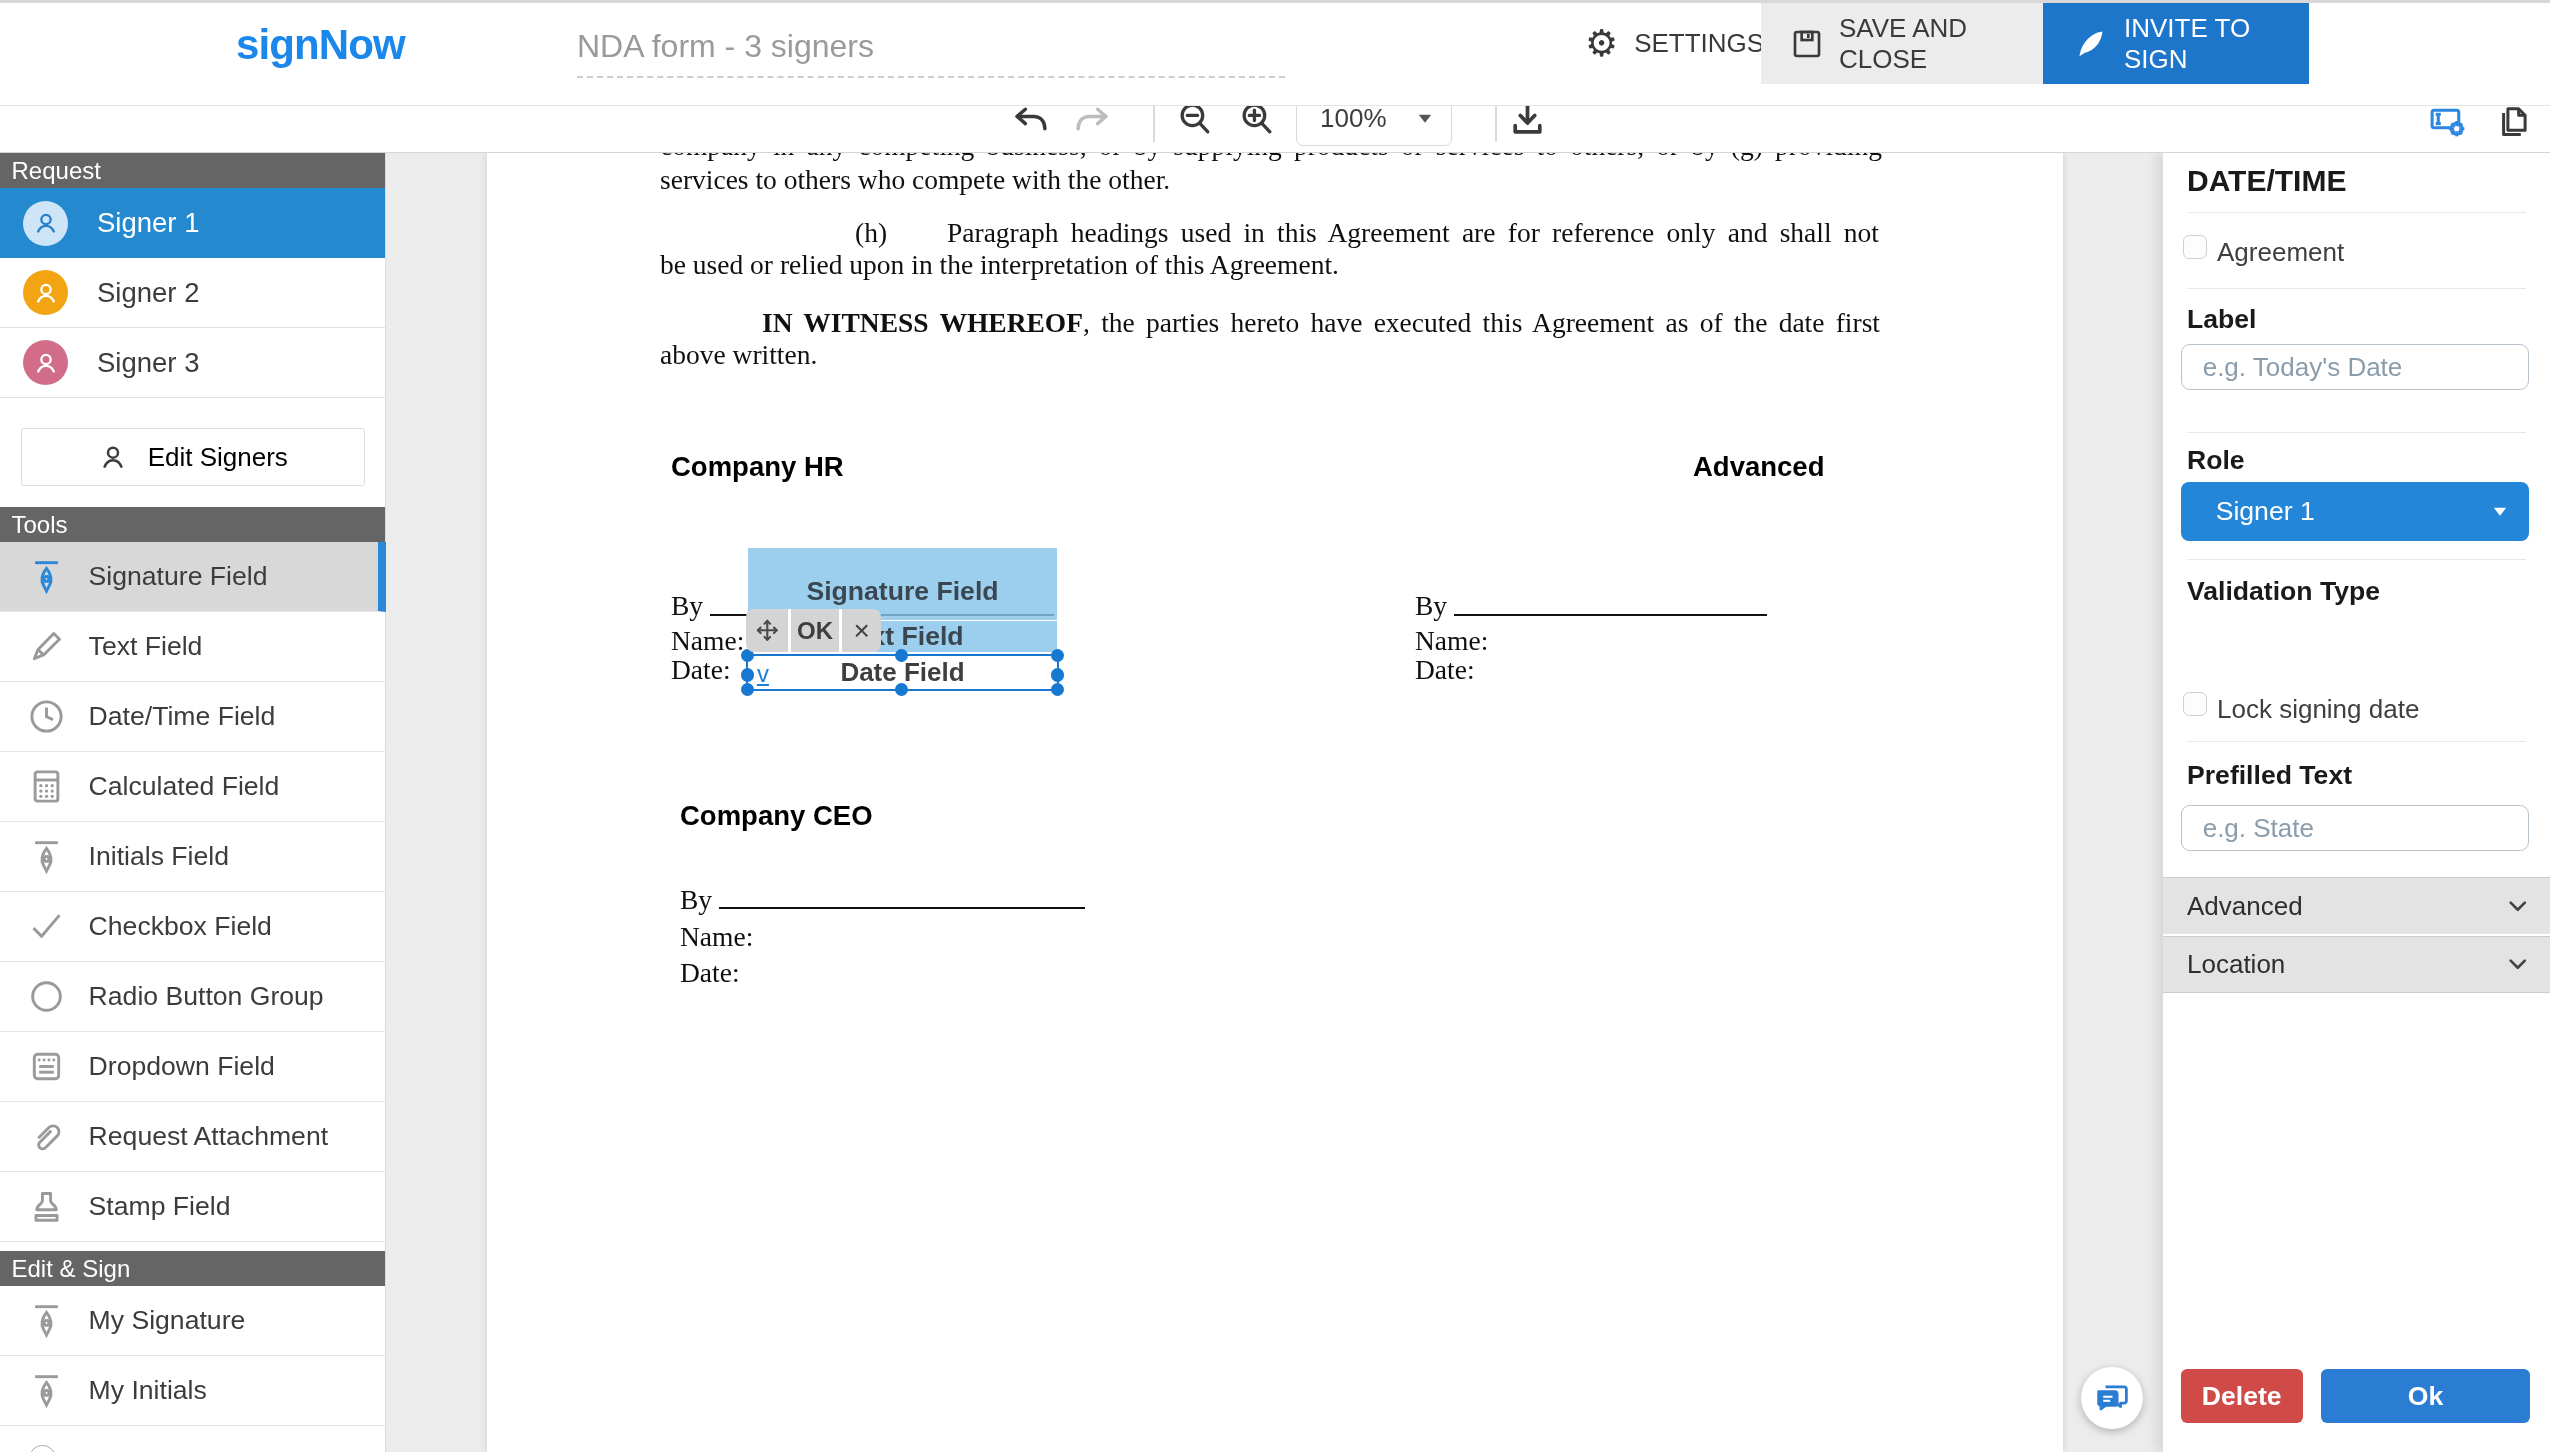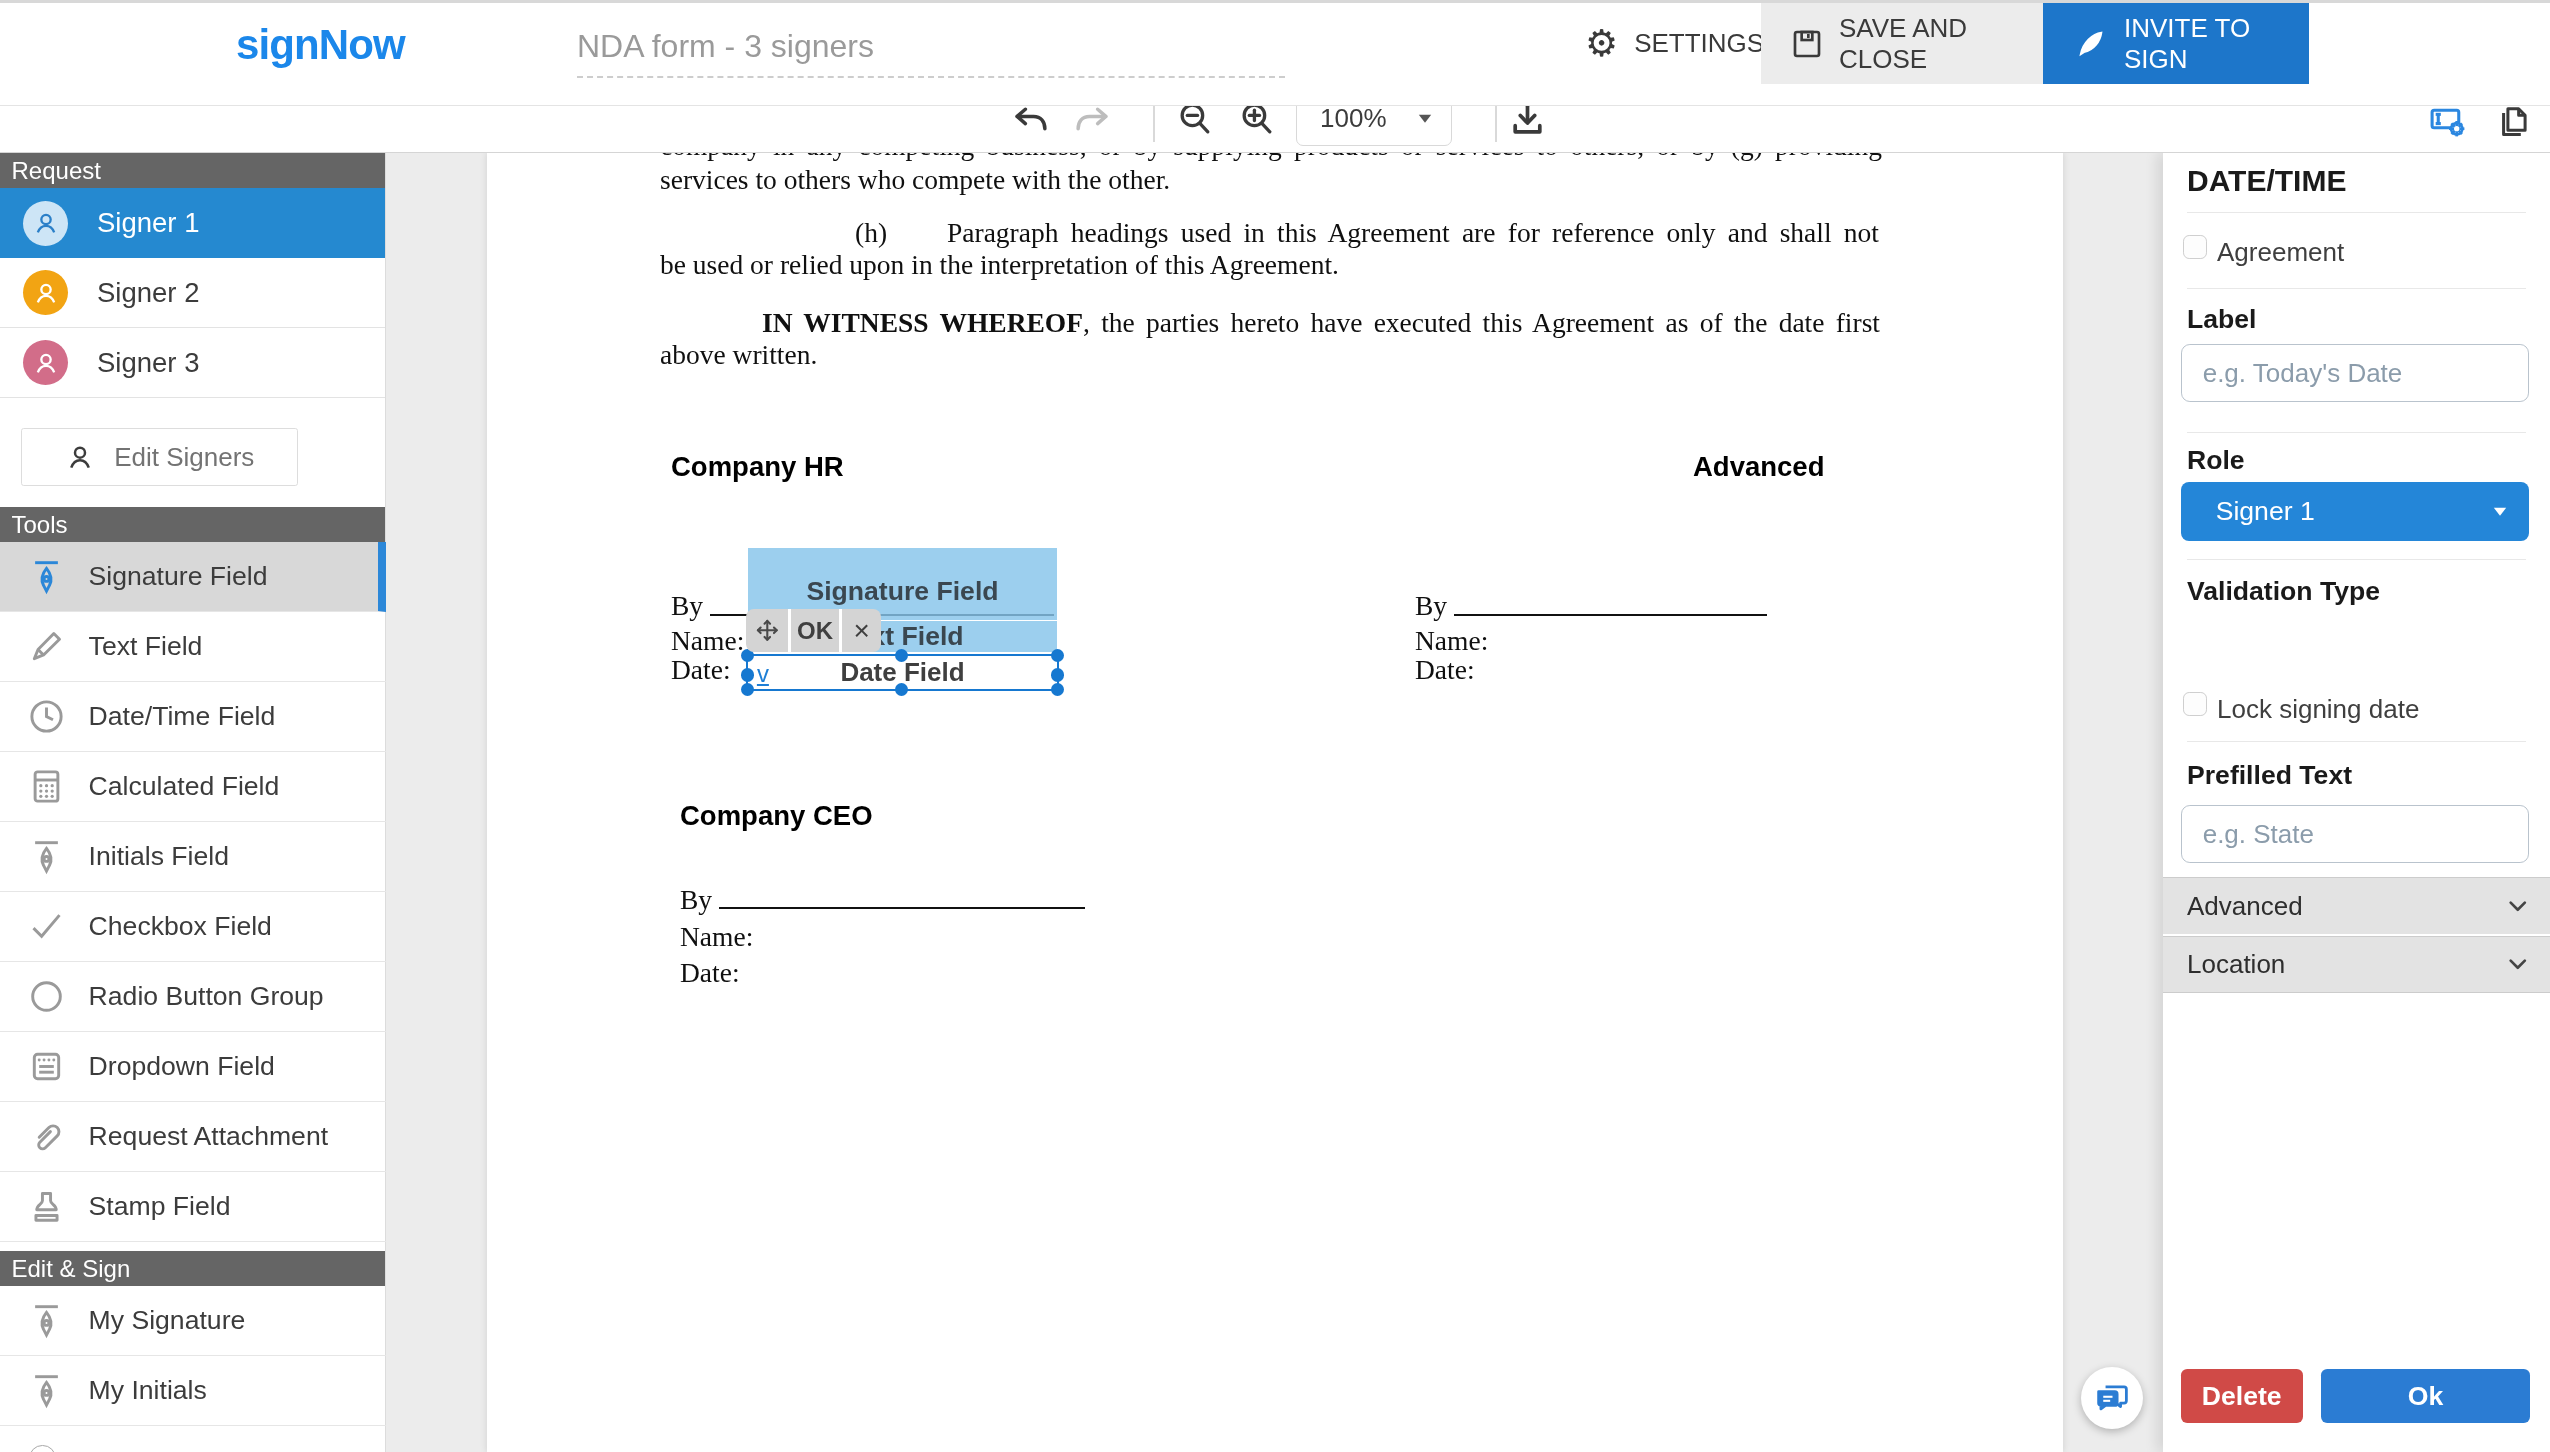--- a/index.html
+++ b/index.html
@@ -29,23 +29,23 @@
 
   
   #sidebar { left:0; top:153px; width:386px; height:1299px; background:#fff;
              border-right:0.9px solid #dcdcdc; z-index:30; }
   .side-header { width:100%; height:35px; background:#656565; color:#fff; font-size:24px;
                  display:flex; align-items:center; padding-left:11.5px; }
   .signer-row { width:100%; height:70px; display:flex; align-items:center; gap:29px;
                 padding-left:23px; border-bottom:0.9px solid #e3e3e3; font-size:27.5px; color:#3c3c3c; }
   .avatar { width:45px; height:45px; border-radius:50%; display:flex; align-items:center;
             justify-content:center; flex:0 0 45px; }
-  #edit-signers-btn { left:21px; width:277px; height:58px; border:1.8px solid #ddd; border-radius:2.7px;
+  #edit-signers-btn { left:21px; width:344px; height:58px; border:1.8px solid #ddd; border-radius:2.7px;
                       background:#fff; display:flex; align-items:center; justify-content:center;
-                      gap:19.5px; font-size:26px; color:#737373; }
+                      gap:19.5px; font-size:26px; color:#000000; }
   .tool-row { width:100%; height:70px; display:flex; align-items:center; gap:23px;
               padding-left:26.6px; border-bottom:0.9px solid #e6e6e6; font-size:26.6px; color:#3c3c3c; }
   .tool-row .ticon { width:39px; height:39px; flex:0 0 39px; }
   .tool-row.selected { background:#d8d8d8; border-right:8px solid #2b87d8; }
 
   
   #canvas { left:386px; top:153px; width:1777px; height:1299px; background:#ececec; z-index:1; }
   #page { left:101px; top:0; width:1576px; height:1299px; background:#fff;
           box-shadow:0 0 7px rgba(0,0,0,0.12); overflow:hidden; }
   .doc { font-family:"Liberation Serif", serif; font-size:27.5px; color:#101010; line-height:32px;
@@ -70,21 +70,21 @@
                          font-weight:normal; text-decoration:underline; }
 
   
   #panel { left:2163px; top:153px; width:387px; height:1299px; background:#fff;
            box-shadow:-6.2px 0 12.4px rgba(0,0,0,0.10); z-index:30; }
   .p-h1 { left:24px; font-size:30px; font-weight:bold; color:#1a1a1a; }
   .p-h2 { left:24px; font-size:26.6px; font-weight:bold; color:#1a1a1a; }
   .p-div { left:24px; right:24px; border-top:1.8px solid #e8e8e8; }
   .p-check { width:24px; height:24px; border:1.8px solid #cfcfcf; border-radius:6.2px; background:#fdfdfd; }
   .p-label { font-size:26px; color:#3f3f3f; }
-  .p-input { left:17.7px; width:348px; height:58px; border:1.8px solid #b9c3cd; border-radius:8.9px;
+  .p-input { left:17.7px; width:348px; height:46px; border:1.8px solid #b9c3cd; border-radius:8.9px;
              background:#fff; font-size:26px; color:#333; padding:0 21px;
              font-family:"Liberation Sans",sans-serif; }
   .p-input::placeholder { color:#8b9cab; opacity:1; }
   #role-select { left:17.7px; width:348px; height:59px; background:#2486d8; border-radius:8px;
                  display:flex; align-items:center; justify-content:space-between;
                  padding:0 21px 0 35px; color:#fff; font-size:26.6px; }
   #validation-select { left:17.7px; width:348px; height:60px; background:#f6f6f6; border-radius:4.4px;
                        display:flex; align-items:center; justify-content:space-between;
                        padding:0 19.5px 0 25px; color:#4a4a4a; font-size:26.6px; }
   .accordion { left:0; width:387px; height:57px; background:#e3e3e3; border-top:1.8px solid #cccccc;

